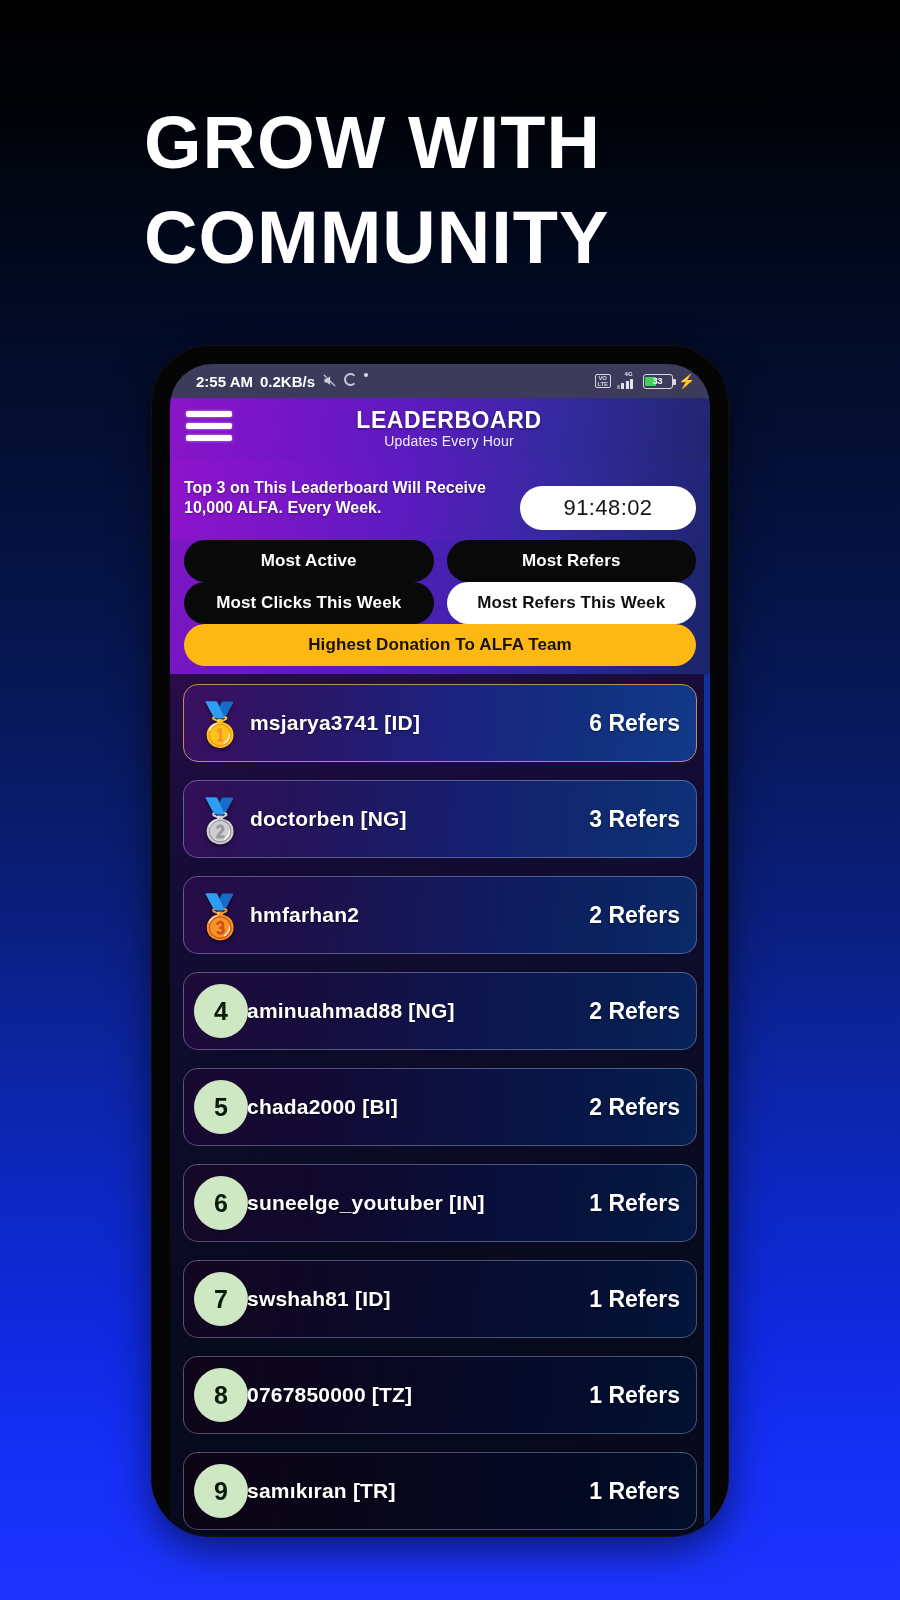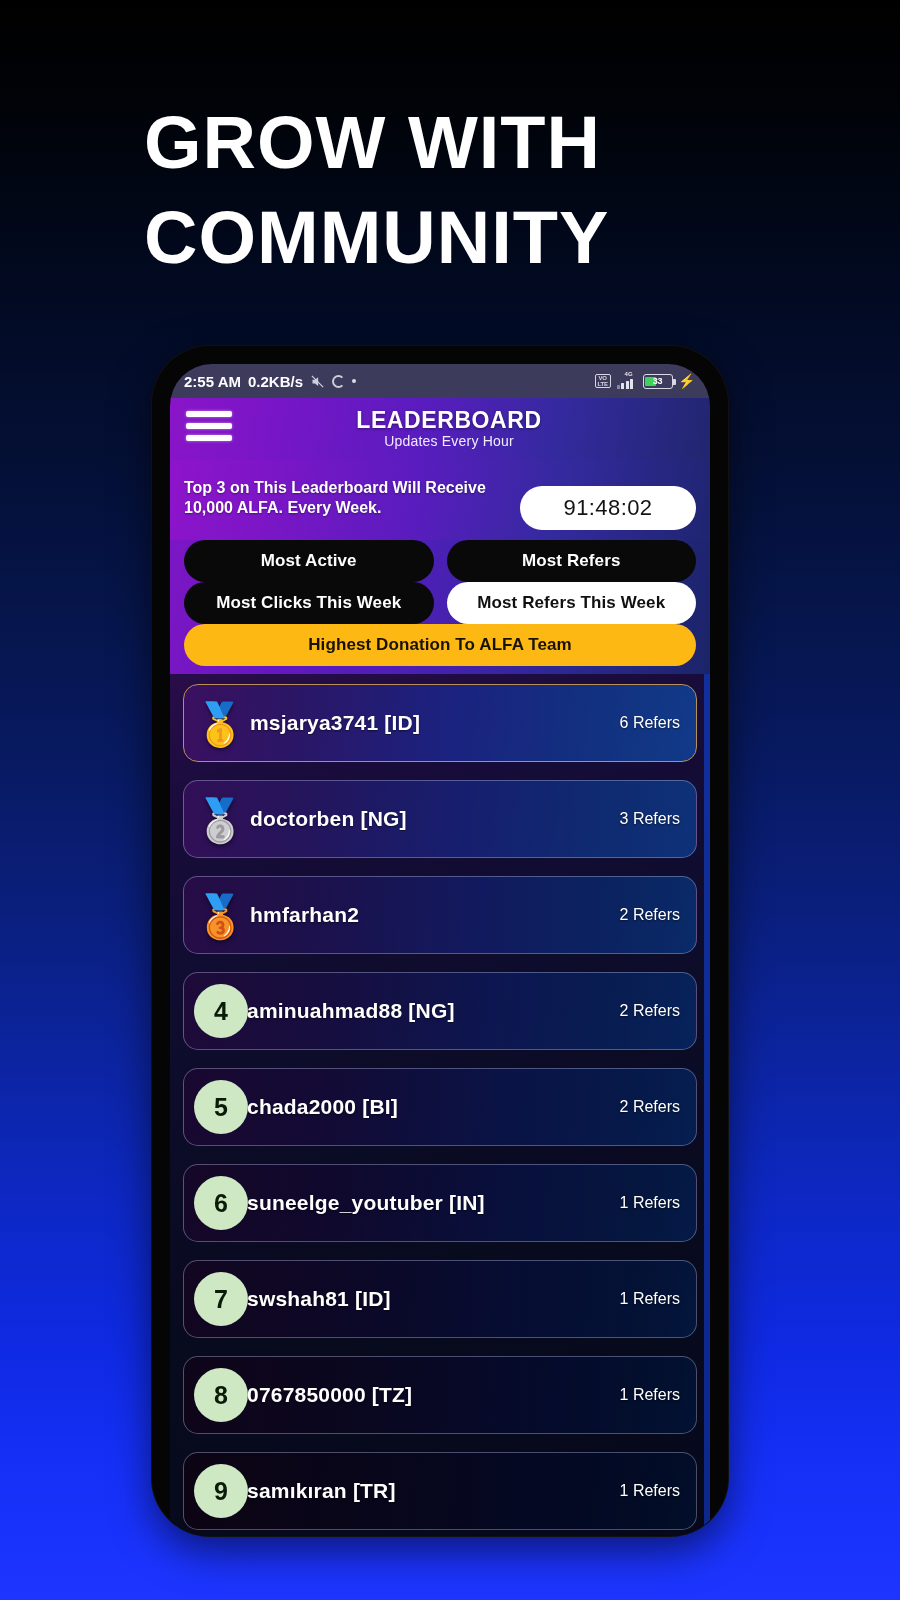--- a/index.html
+++ b/index.html
@@ -66,21 +66,21 @@
     height:34px;
     background:#3c3b5c;
     display:flex;
     align-items:center;
     padding:0 14px;
     color:#ffffff;
     font-size:15px;
     font-weight:bold;
     gap:7px;
   }
-  .sb-left { display:flex; align-items:center; gap:7px; }
+  .sb-left { display:flex; align-items:flex-start; gap:7px;margin-left:12px; }
   .sb-spacer { flex:1 1 auto; }
   .sb-right { display:flex; align-items:center; gap:6px; }
 
   .ic-mute { width:15px; height:15px; opacity:.92; }
   .ic-circle {
     width:13px; height:13px;
     border:2px solid #dcdce8;
     border-radius:50%;
     border-right-color:transparent;
     opacity:.9;
@@ -270,22 +270,22 @@
     letter-spacing:.2px;
     flex:1;
     margin-left:2px;
     white-space:nowrap;
     overflow:hidden;
     position:relative; z-index:3;
     text-shadow:0 1px 2px rgba(0,0,0,.55);
   }
   .refers {
     color:#ffffff;
-    font-size:16px;
-    font-weight:normal;
+    font-size:23px;
+    font-weight:bold;
     white-space:nowrap;
     flex:0 0 auto;
     text-shadow:0 1px 2px rgba(0,0,0,.55);
   }
 </style>
 </head>
 <body>
 
 <div class="headline">
   <span class="l1">GROW WITH</span>

